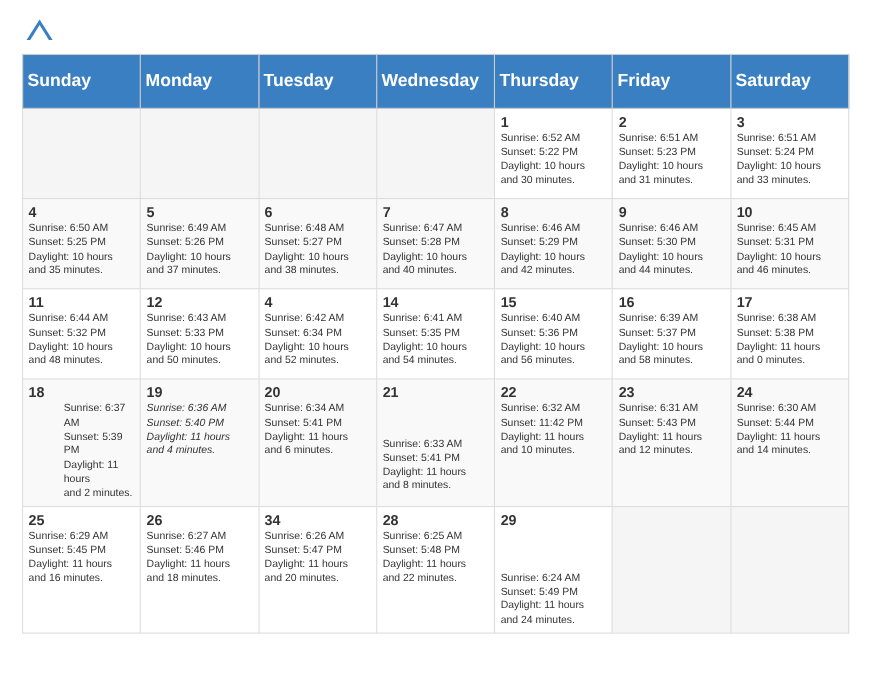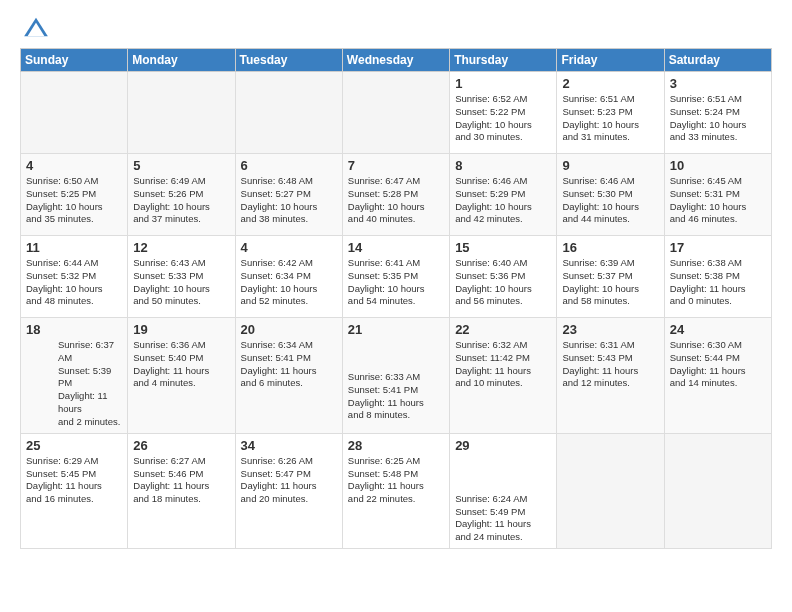--- a/index.html
+++ b/index.html
@@ -50,23 +50,23 @@
       color: #555;
     }
     table {
       width: 100%;
       border-collapse: collapse;
       table-layout: fixed;
     }
     thead tr th {
       background-color: #3a7fc1;
       color: #fff;
-      font-size: 12px;
+      font-size: 16px;
       font-weight: bold;
-      padding: 4px 4px;
+      padding: 15px 4px;
       text-align: left;
       border: 1px solid #ccc;
     }
     tbody tr td {
       border: 1px solid #ddd;
       vertical-align: top;
       padding: 4px 5px;
       height: 82px;
       background: #fff;
     }
@@ -256,21 +256,21 @@
         <tr>
           <td>
             <div class="day-number">18</div>
             <div class="day-info" style="white-space: pre-line; margin-left: 32px;">Sunrise: 6:37 AM
 Sunset: 5:39 PM
 Daylight: 11 hours
 and 2 minutes.</div>
           </td>
           <td>
             <div class="day-number">19</div>
-            <div class="day-info" style="white-space: pre-line;">Sunrise: 6:36 AM
+            <div class="day-info" style="white-space: pre-line; font-style: italic;">Sunrise: 6:36 AM
 Sunset: 5:40 PM
 Daylight: 11 hours
 and 4 minutes.</div>
           </td>
           <td>
             <div class="day-number">20</div>
             <div class="day-info" style="white-space: pre-line;">Sunrise: 6:34 AM
 Sunset: 5:41 PM
 Daylight: 11 hours
 and 6 minutes.</div>

